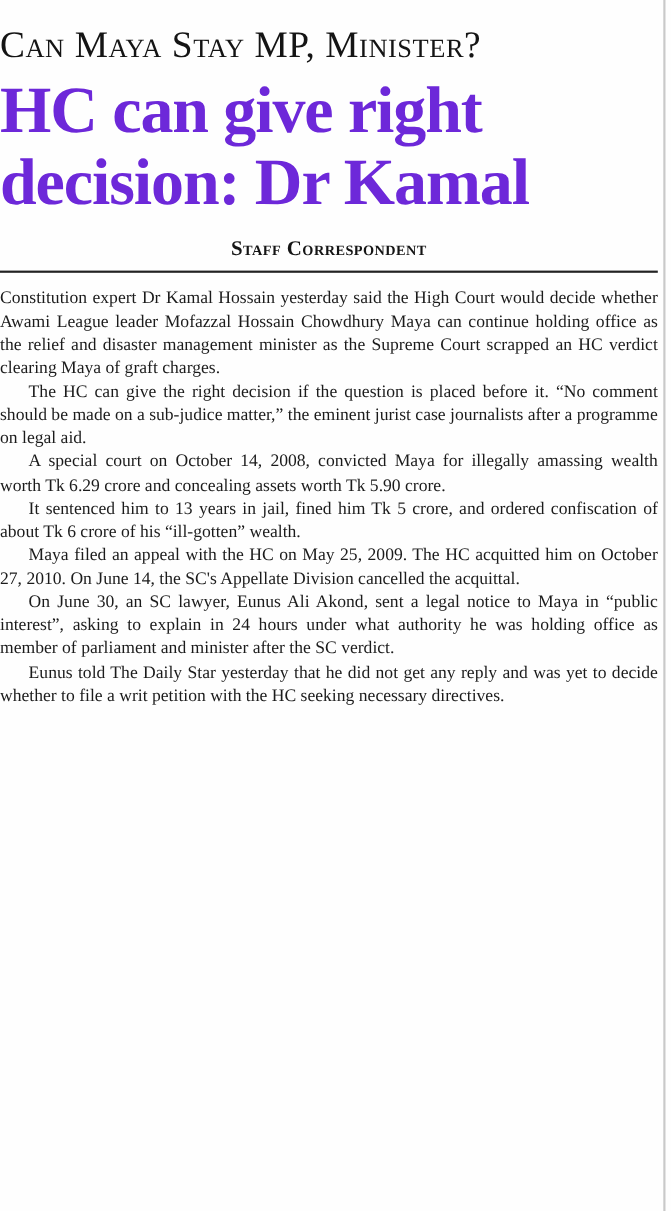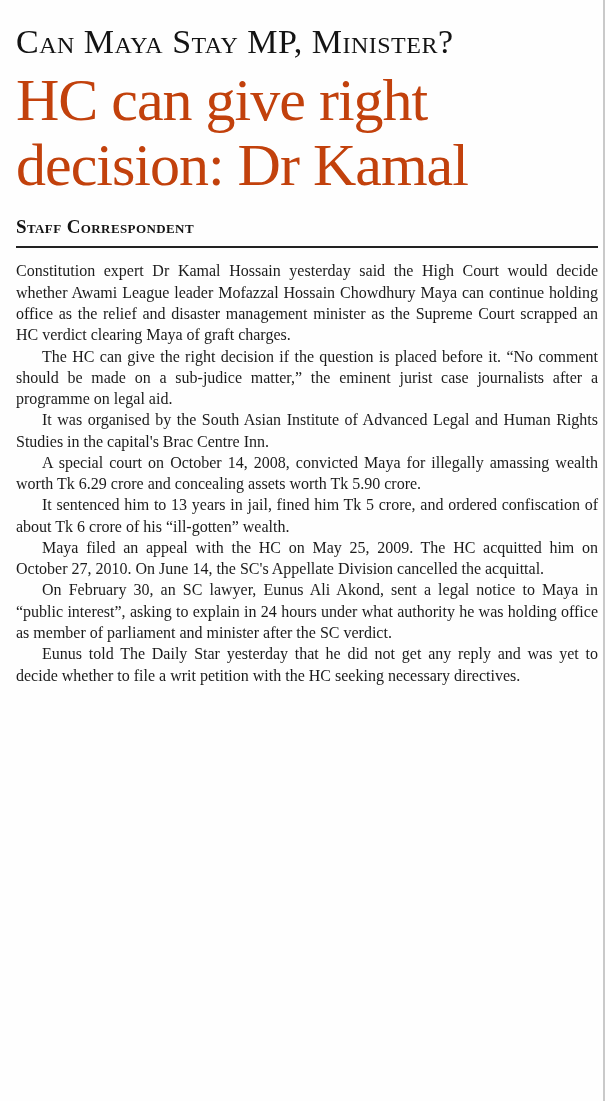--- a/index.html
+++ b/index.html
@@ -12,21 +12,21 @@
     height: 1101px;
     overflow: hidden;
     font-family: "Liberation Serif", serif;
     color: #1b1b1b;
     position: relative;
   }
   .page {
     box-sizing: border-box;
     width: 610px;
     height: 1101px;
-    padding: 24px 12px 0 16px;
+    padding: 24px 12px 0 0;
     position: relative;
     background: #fefefe;
   }
   .scan-edge {
     position: absolute;
     top: 0;
     right: 5px;
     width: 2px;
     height: 1101px;
     background: #c9c9c9;
@@ -36,32 +36,33 @@
     font-size: 34px;
     line-height: 1.05;
     letter-spacing: 0.5px;
     font-weight: 400;
     color: #141414;
     margin: 0 0 8px 0;
   }
   .headline {
     font-size: 60px;
     line-height: 1.09;
-    font-weight: 400;
+    font-weight: 700;
     letter-spacing: -1px;
-    color: #c2410c;
+    color: #6d28d9;
     margin: 0 0 18px 0;
   }
   .byline {
     font-variant: small-caps;
     font-size: 19px;
     font-weight: 700;
     letter-spacing: 0.4px;
     color: #141414;
     margin: 0 0 8px 0;
+    text-align: center;
   }
   .rule {
     border: none;
     border-top: 2px solid #222222;
     margin: 0 0 12px 0;
   }
   .body-text p {
     margin: 0;
     font-size: 16px;
     line-height: 1.33;
@@ -84,21 +85,20 @@
 
   <h1 class="headline">HC can give right decision: Dr Kamal</h1>
 
   <div class="byline">Staff Correspondent</div>
 
   <hr class="rule">
 
   <div class="body-text">
     <p class="first">Constitution expert Dr Kamal Hossain yesterday said the High Court would decide whether Awami League leader Mofazzal Hossain Chowdhury Maya can continue holding office as the relief and disaster management minister as the Supreme Court scrapped an HC verdict clearing Maya of graft charges.</p>
     <p>The HC can give the right decision if the question is placed before it. “No comment should be made on a sub-judice matter,” the eminent jurist case journalists after a programme on legal aid.</p>
-    <p>It was organised by the South Asian Institute of Advanced Legal and Human Rights Studies in the capital's Brac Centre Inn.</p>
     <p>A special court on October 14, 2008, convicted Maya for illegally amassing wealth worth Tk 6.29 crore and concealing assets worth Tk 5.90 crore.</p>
     <p>It sentenced him to 13 years in jail, fined him Tk 5 crore, and ordered confiscation of about Tk 6 crore of his “ill-gotten” wealth.</p>
     <p>Maya filed an appeal with the HC on May 25, 2009. The HC acquitted him on October 27, 2010. On June 14, the SC's Appellate Division cancelled the acquittal.</p>
-    <p>On February 30, an SC lawyer, Eunus Ali Akond, sent a legal notice to Maya in “public interest”, asking to explain in 24 hours under what authority he was holding office as member of parliament and minister after the SC verdict.</p>
+    <p>On June 30, an SC lawyer, Eunus Ali Akond, sent a legal notice to Maya in “public interest”, asking to explain in 24 hours under what authority he was holding office as member of parliament and minister after the SC verdict.</p>
     <p>Eunus told The Daily Star yesterday that he did not get any reply and was yet to decide whether to file a writ petition with the HC seeking necessary directives.</p>
   </div>
 
 </div>
 
 </body></html>

